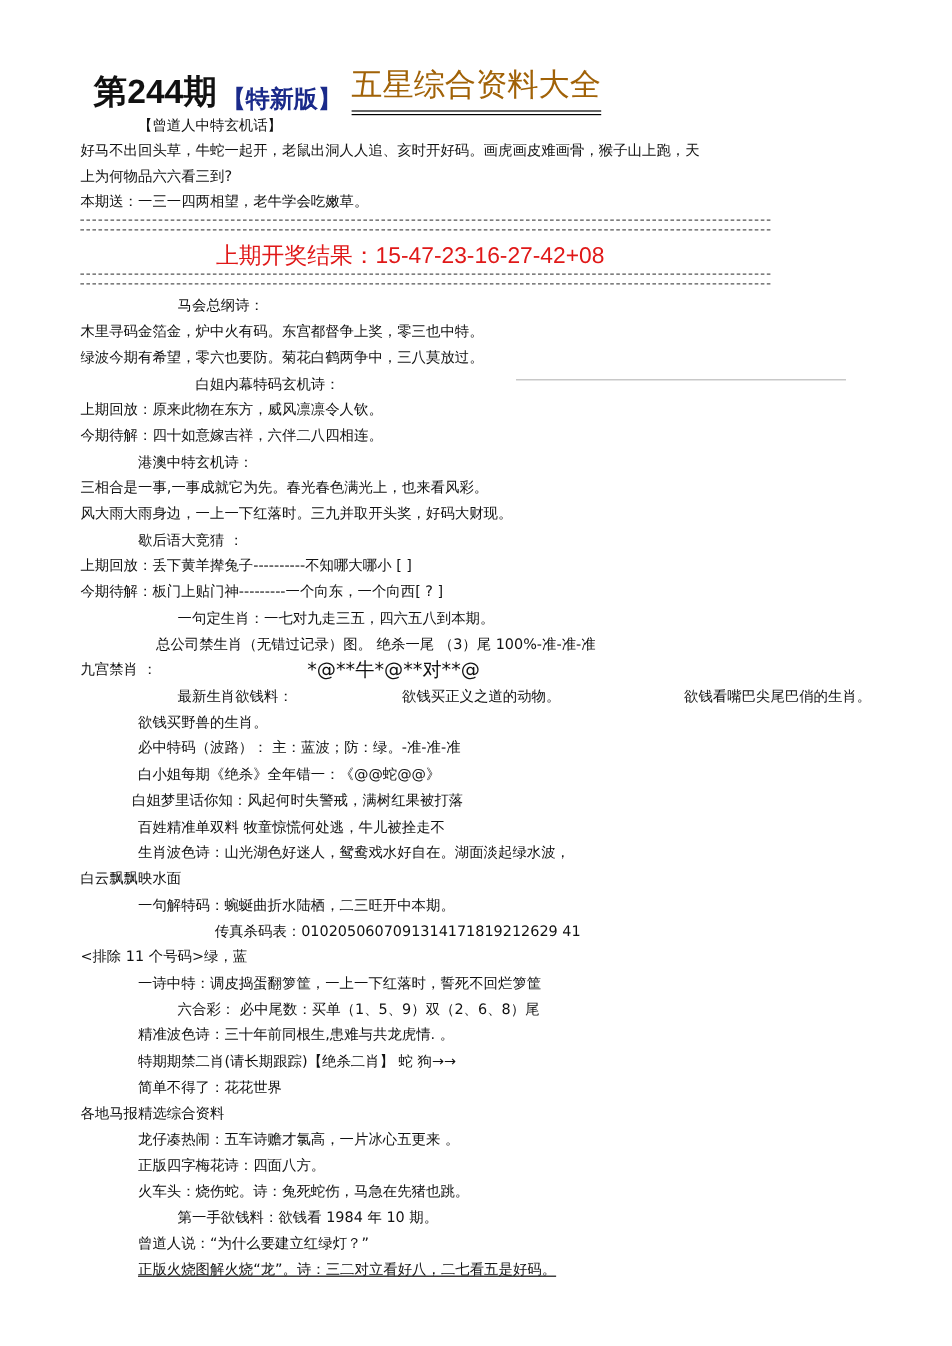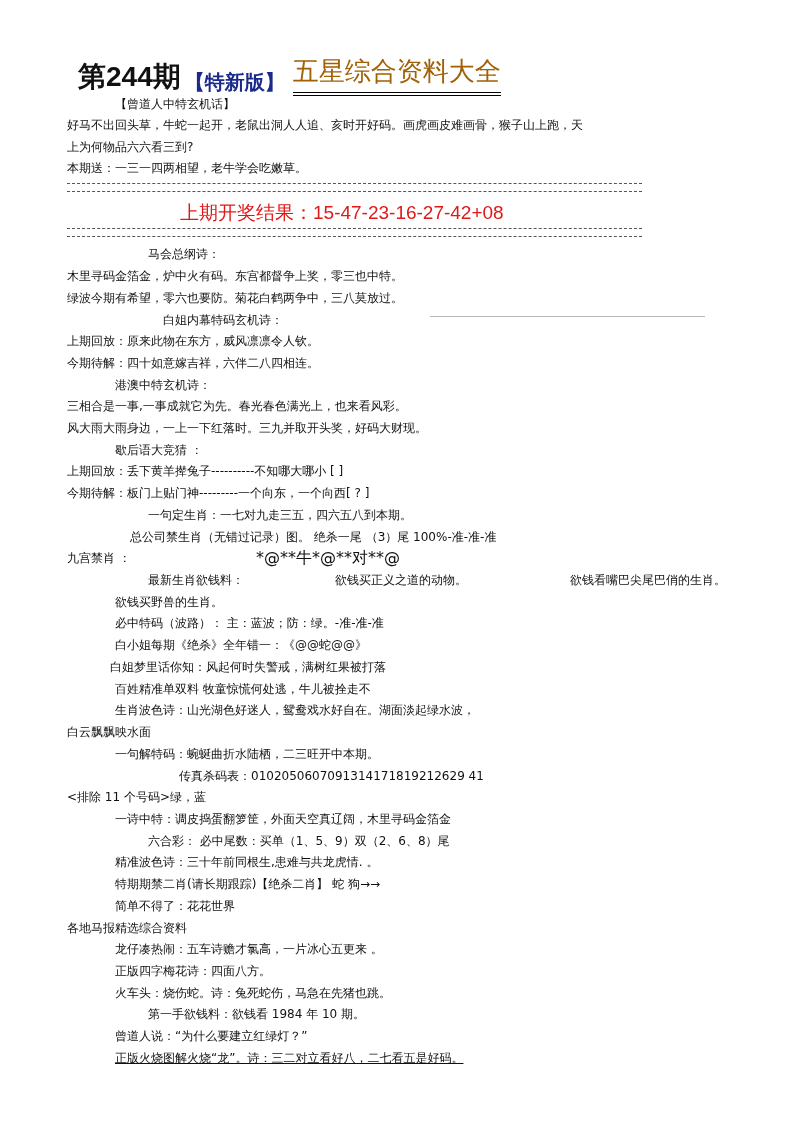--- a/index.html
+++ b/index.html
@@ -63,21 +63,21 @@
     <div class="line" style="top: 592px; left: 115px;">欲钱买野兽的生肖。</div>
     <div class="line" style="top: 613px; left: 115px;">必中特码（波路）： 主：蓝波；防：绿。-准-准-准</div>
     <div class="line" style="top: 635px; left: 115px;">白小姐每期《绝杀》全年错一：《@@蛇@@》</div>
     <div class="line" style="top: 657px; left: 110px;">白姐梦里话你知：风起何时失警戒，满树红果被打落</div>
     <div class="line" style="top: 679px; left: 115px;">百姓精准单双料 牧童惊慌何处逃，牛儿被拴走不</div>
     <div class="line" style="top: 700px; left: 115px;">生肖波色诗：山光湖色好迷人，鸳鸯戏水好自在。湖面淡起绿水波，</div>
     <div class="line" style="top: 722px; left: 67px;">白云飘飘映水面</div>
     <div class="line" style="top: 744px; left: 115px;">一句解特码：蜿蜒曲折水陆栖，二三旺开中本期。</div>
     <div class="line" style="top: 766px; left: 148px; margin-left: 31px;">传真杀码表：0102050607091314171819212629 41</div>
     <div class="line" style="top: 787px; left: 67px;">&lt;排除 11 个号码&gt;绿，蓝</div>
-    <div class="line" style="top: 809px; left: 115px;">一诗中特：调皮捣蛋翻箩筐，外面天空真辽阔，木里寻码金箔金</div>
+    <div class="line" style="top: 809px; left: 115px;">一诗中特：调皮捣蛋翻箩筐，一上一下红落时，誓死不回烂箩筐</div>
     <div class="line" style="top: 831px; left: 148px;">六合彩： 必中尾数：买单（1、5、9）双（2、6、8）尾</div>
     <div class="line" style="top: 852px; left: 115px;">精准波色诗：三十年前同根生,患难与共龙虎情. 。</div>
     <div class="line" style="top: 874px; left: 115px;">特期期禁二肖(请长期跟踪)【绝杀二肖】 蛇 狗→→</div>
     <div class="line" style="top: 896px; left: 115px;">简单不得了：花花世界</div>
     <div class="line" style="top: 918px; left: 67px;">各地马报精选综合资料</div>
     <div class="line" style="top: 939px; left: 115px;">龙仔凑热闹：五车诗赡才氯高，一片冰心五更来  。</div>
     <div class="line" style="top: 961px; left: 115px;">正版四字梅花诗：四面八方。</div>
     <div class="line" style="top: 983px; left: 115px;">火车头：烧伤蛇。诗：兔死蛇伤，马急在先猪也跳。</div>
     <div class="line" style="top: 1004px; left: 148px;">第一手欲钱料：欲钱看 1984 年 10 期。</div>
     <div class="line" style="top: 1026px; left: 115px;">曾道人说：“为什么要建立红绿灯？”</div>

